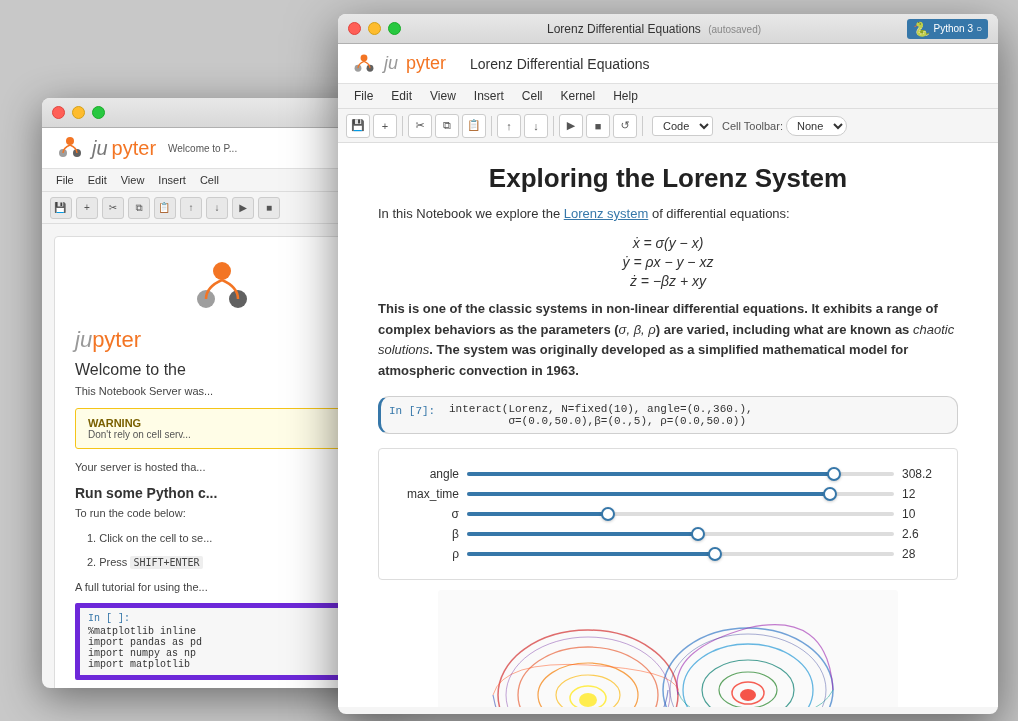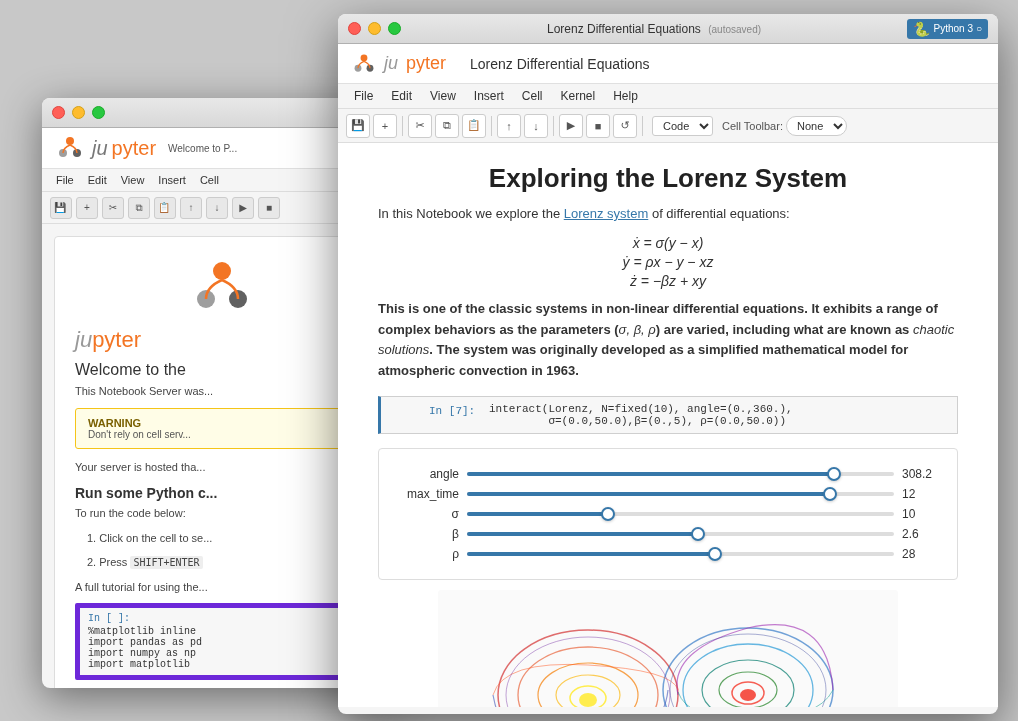--- a/index.html
+++ b/index.html
@@ -323,23 +323,22 @@
 
     .para-bold {
       font-weight: bold;
     }
 
     
     .code-cell-front {
       background: #f7f7f7;
       border: 1px solid #cfcfcf;
       border-left: 3px solid #3677a9;
-      border-radius: 0;
+      border-radius: 11px;
       margin: 14px 0;
-      padding-left: 40px;
     }
     .cell-header {
       display: flex;
       align-items: flex-start;
       padding: 6px 8px;
     }
     .in-prompt {
       color: #3677a9;
       font-size: 11px;
       font-family: 'Courier New', monospace;

